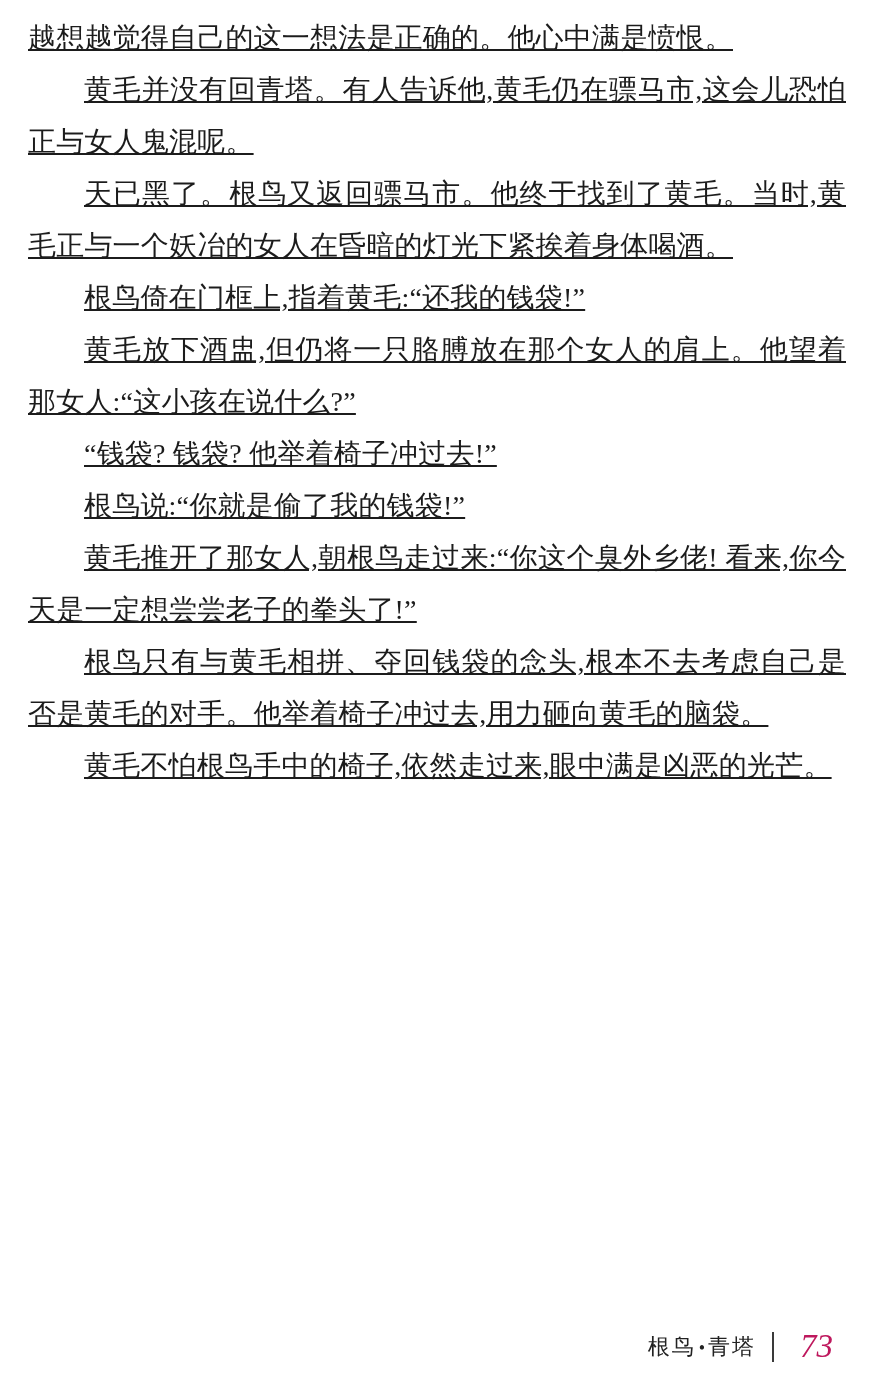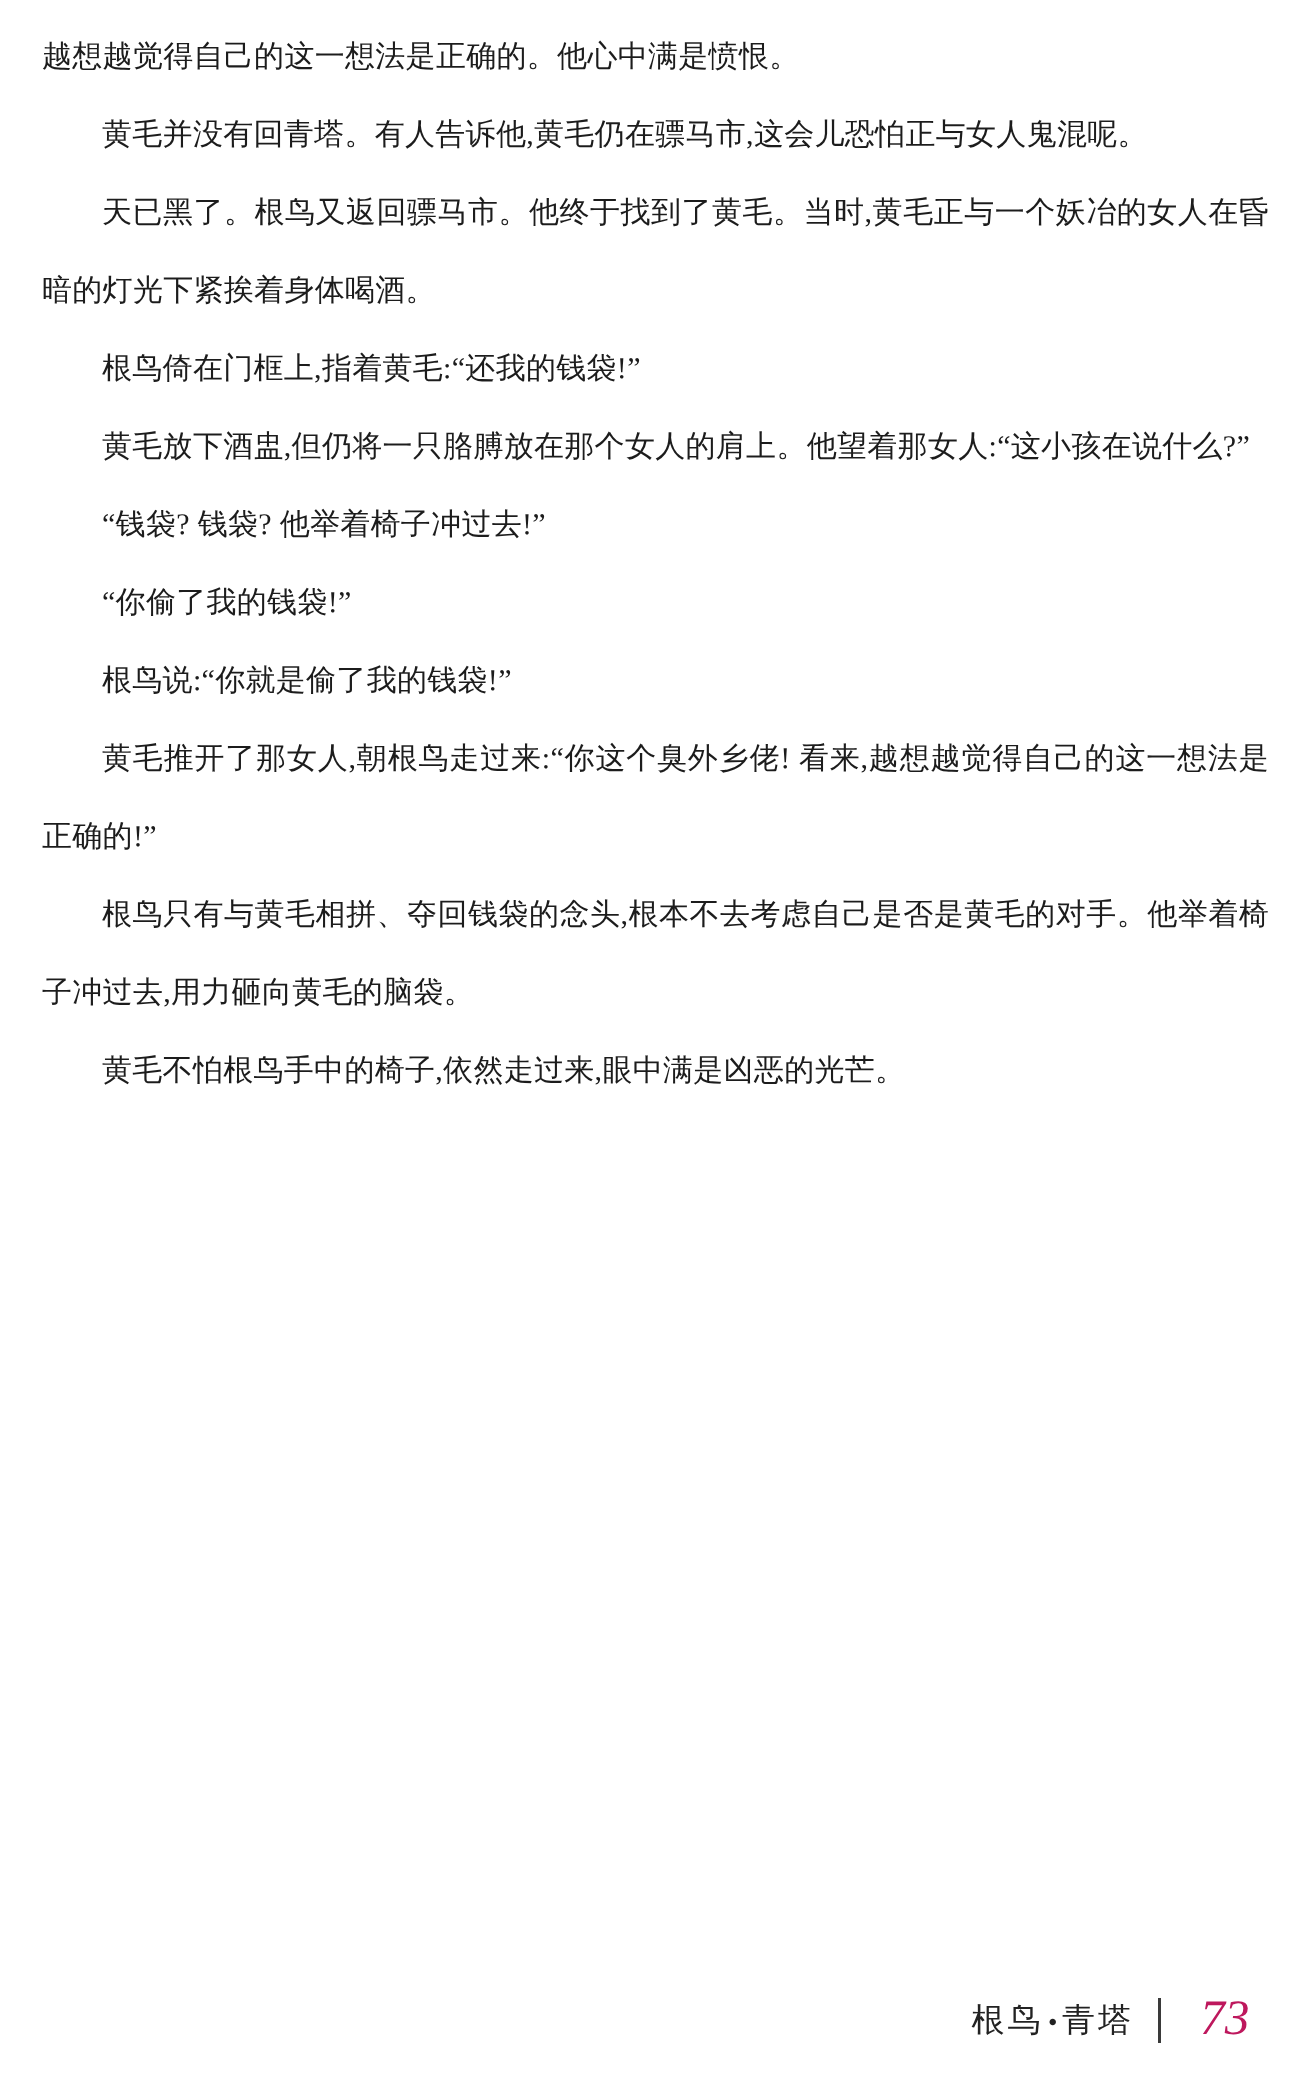--- a/index.html
+++ b/index.html
@@ -14,24 +14,25 @@
     background: #ffffff;
     overflow: hidden;
     font-family: "Liberation Serif", "DejaVu Serif", serif;
     color: #1c1c1c;
   }
   .text-block {
     position: absolute;
     left: 28px;
     top: 12px;
     width: 818px;
-    font-size: 20px;
+    font-size: 28px;
     line-height: 52px;
     text-align: justify;
     letter-spacing: 0.2px;
+    text-decoration: underline;
   }
   .text-block p {
     margin: 0;
     padding: 0;
     text-indent: 2em;
   }
   .text-block p.flush {
     text-indent: 0;
   }
   .footer {
@@ -71,23 +72,22 @@
 
 <div class="page">
 
   <div class="text-block">
     <p class="flush">越想越觉得自己的这一想法是正确的。他心中满是愤恨。</p>
     <p>黄毛并没有回青塔。有人告诉他,黄毛仍在骠马市,这会儿恐怕正与女人鬼混呢。</p>
     <p>天已黑了。根鸟又返回骠马市。他终于找到了黄毛。当时,黄毛正与一个妖冶的女人在昏暗的灯光下紧挨着身体喝酒。</p>
     <p>根鸟倚在门框上,指着黄毛:“还我的钱袋!”</p>
     <p>黄毛放下酒盅,但仍将一只胳膊放在那个女人的肩上。他望着那女人:“这小孩在说什么?”</p>
     <p>“钱袋? 钱袋? 他举着椅子冲过去!”</p>
-    <p>“你偷了我的钱袋!”</p>
     <p>根鸟说:“你就是偷了我的钱袋!”</p>
-    <p>黄毛推开了那女人,朝根鸟走过来:“你这个臭外乡佬! 看来,越想越觉得自己的这一想法是正确的!”</p>
+    <p>黄毛推开了那女人,朝根鸟走过来:“你这个臭外乡佬! 看来,你今天是一定想尝尝老子的拳头了!”</p>
     <p>根鸟只有与黄毛相拼、夺回钱袋的念头,根本不去考虑自己是否是黄毛的对手。他举着椅子冲过去,用力砸向黄毛的脑袋。</p>
     <p>黄毛不怕根鸟手中的椅子,依然走过来,眼中满是凶恶的光芒。</p>
   </div>
 
   <div class="footer">
     <span class="running-title"><span>根鸟</span><span class="dot">•</span><span>青塔</span></span>
     <span class="divider-bar"></span>
     <span class="page-number">73</span>
   </div>
 

